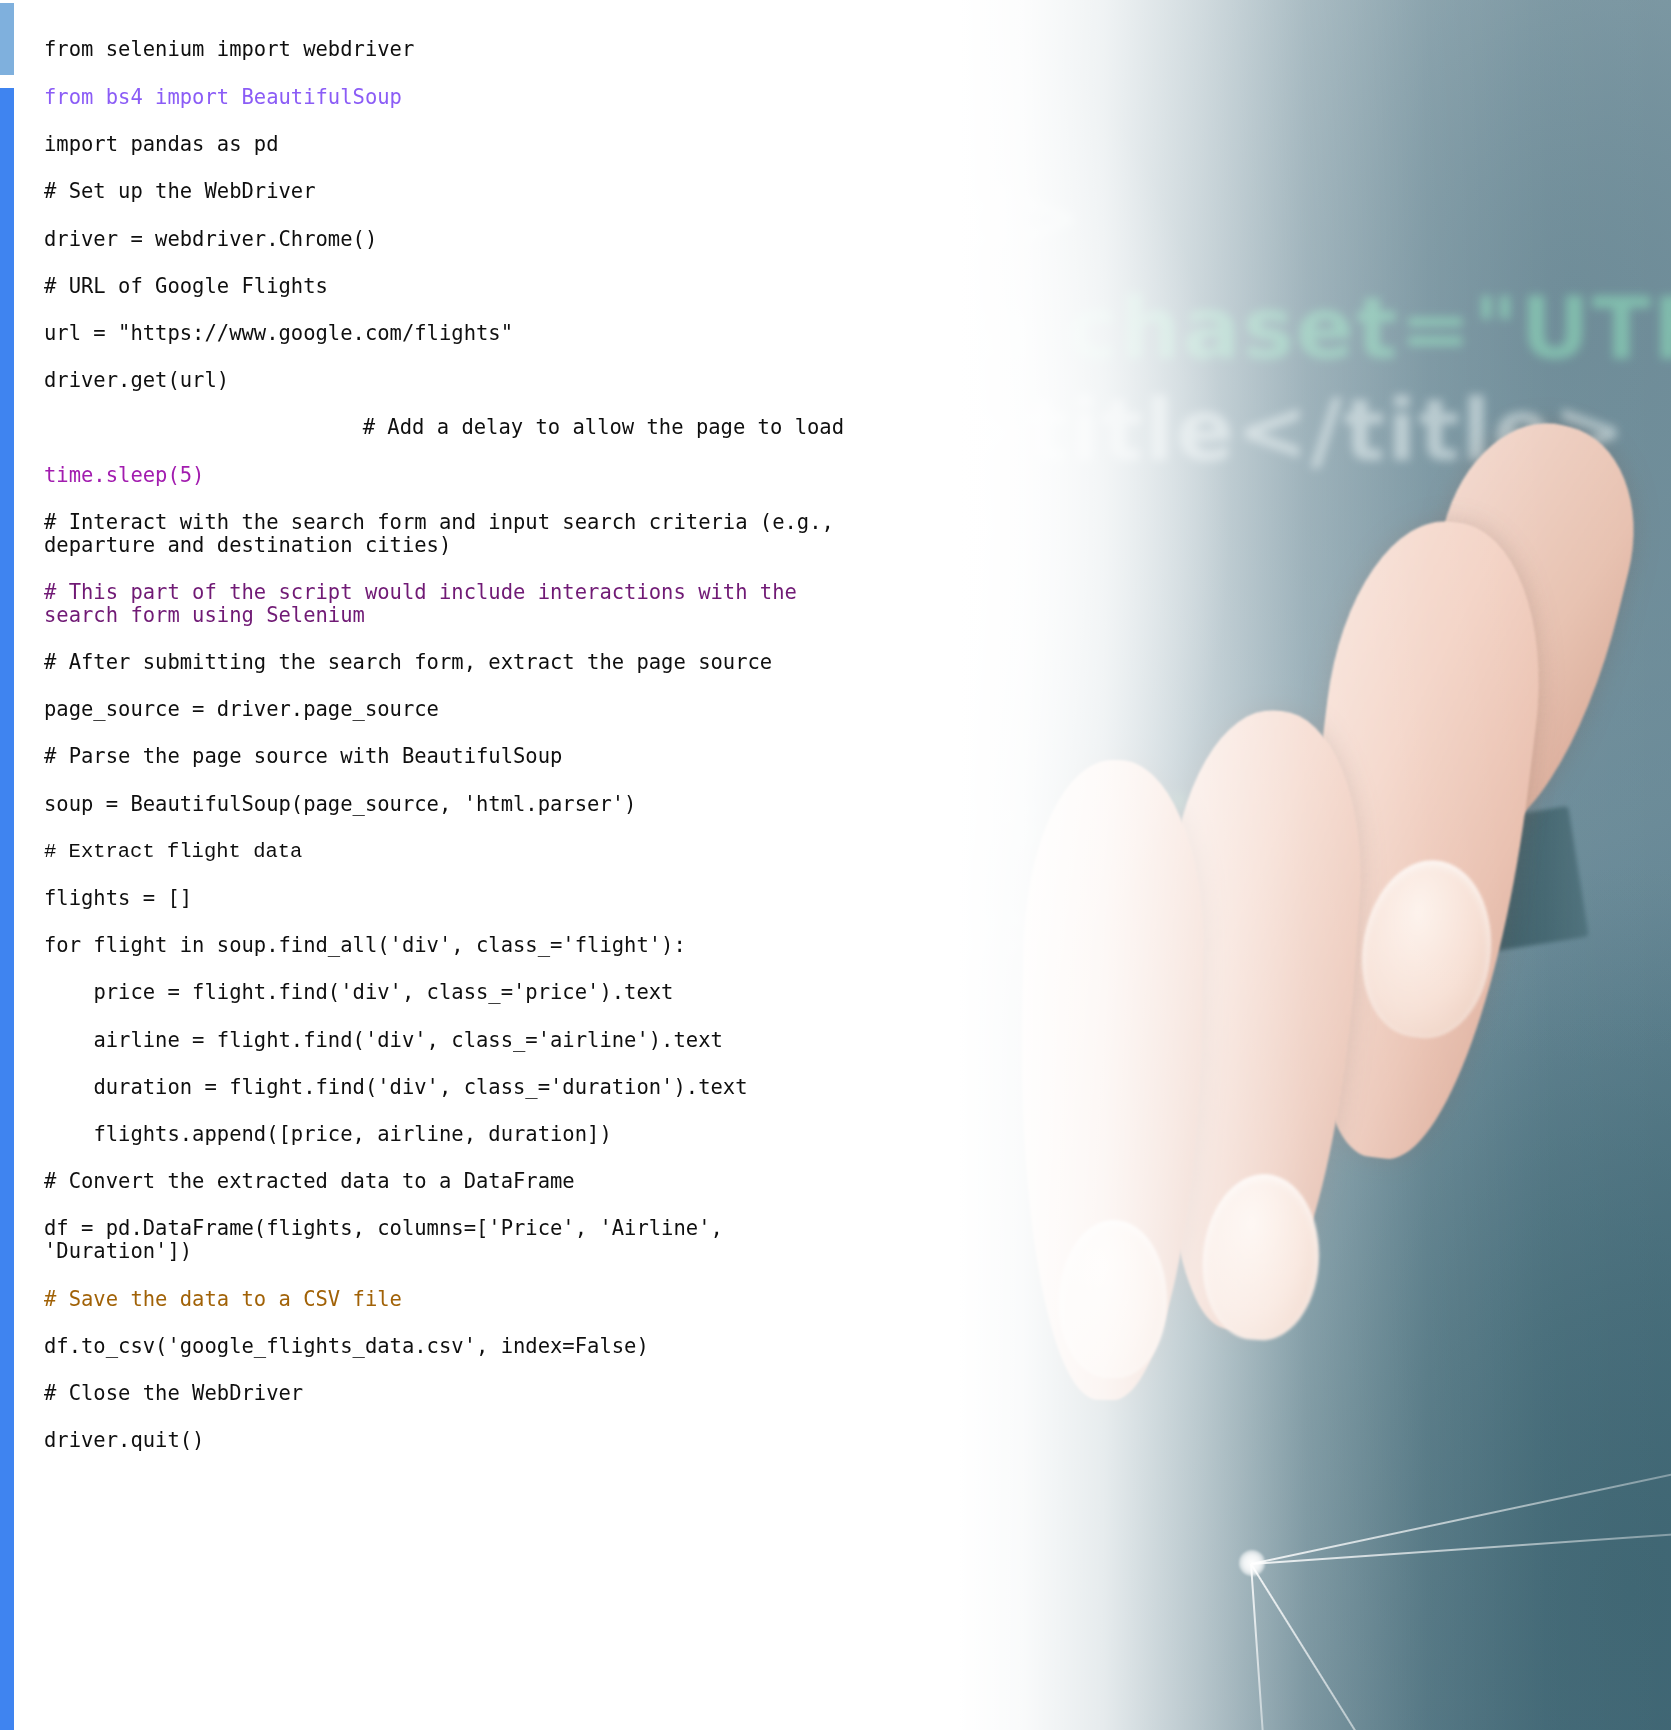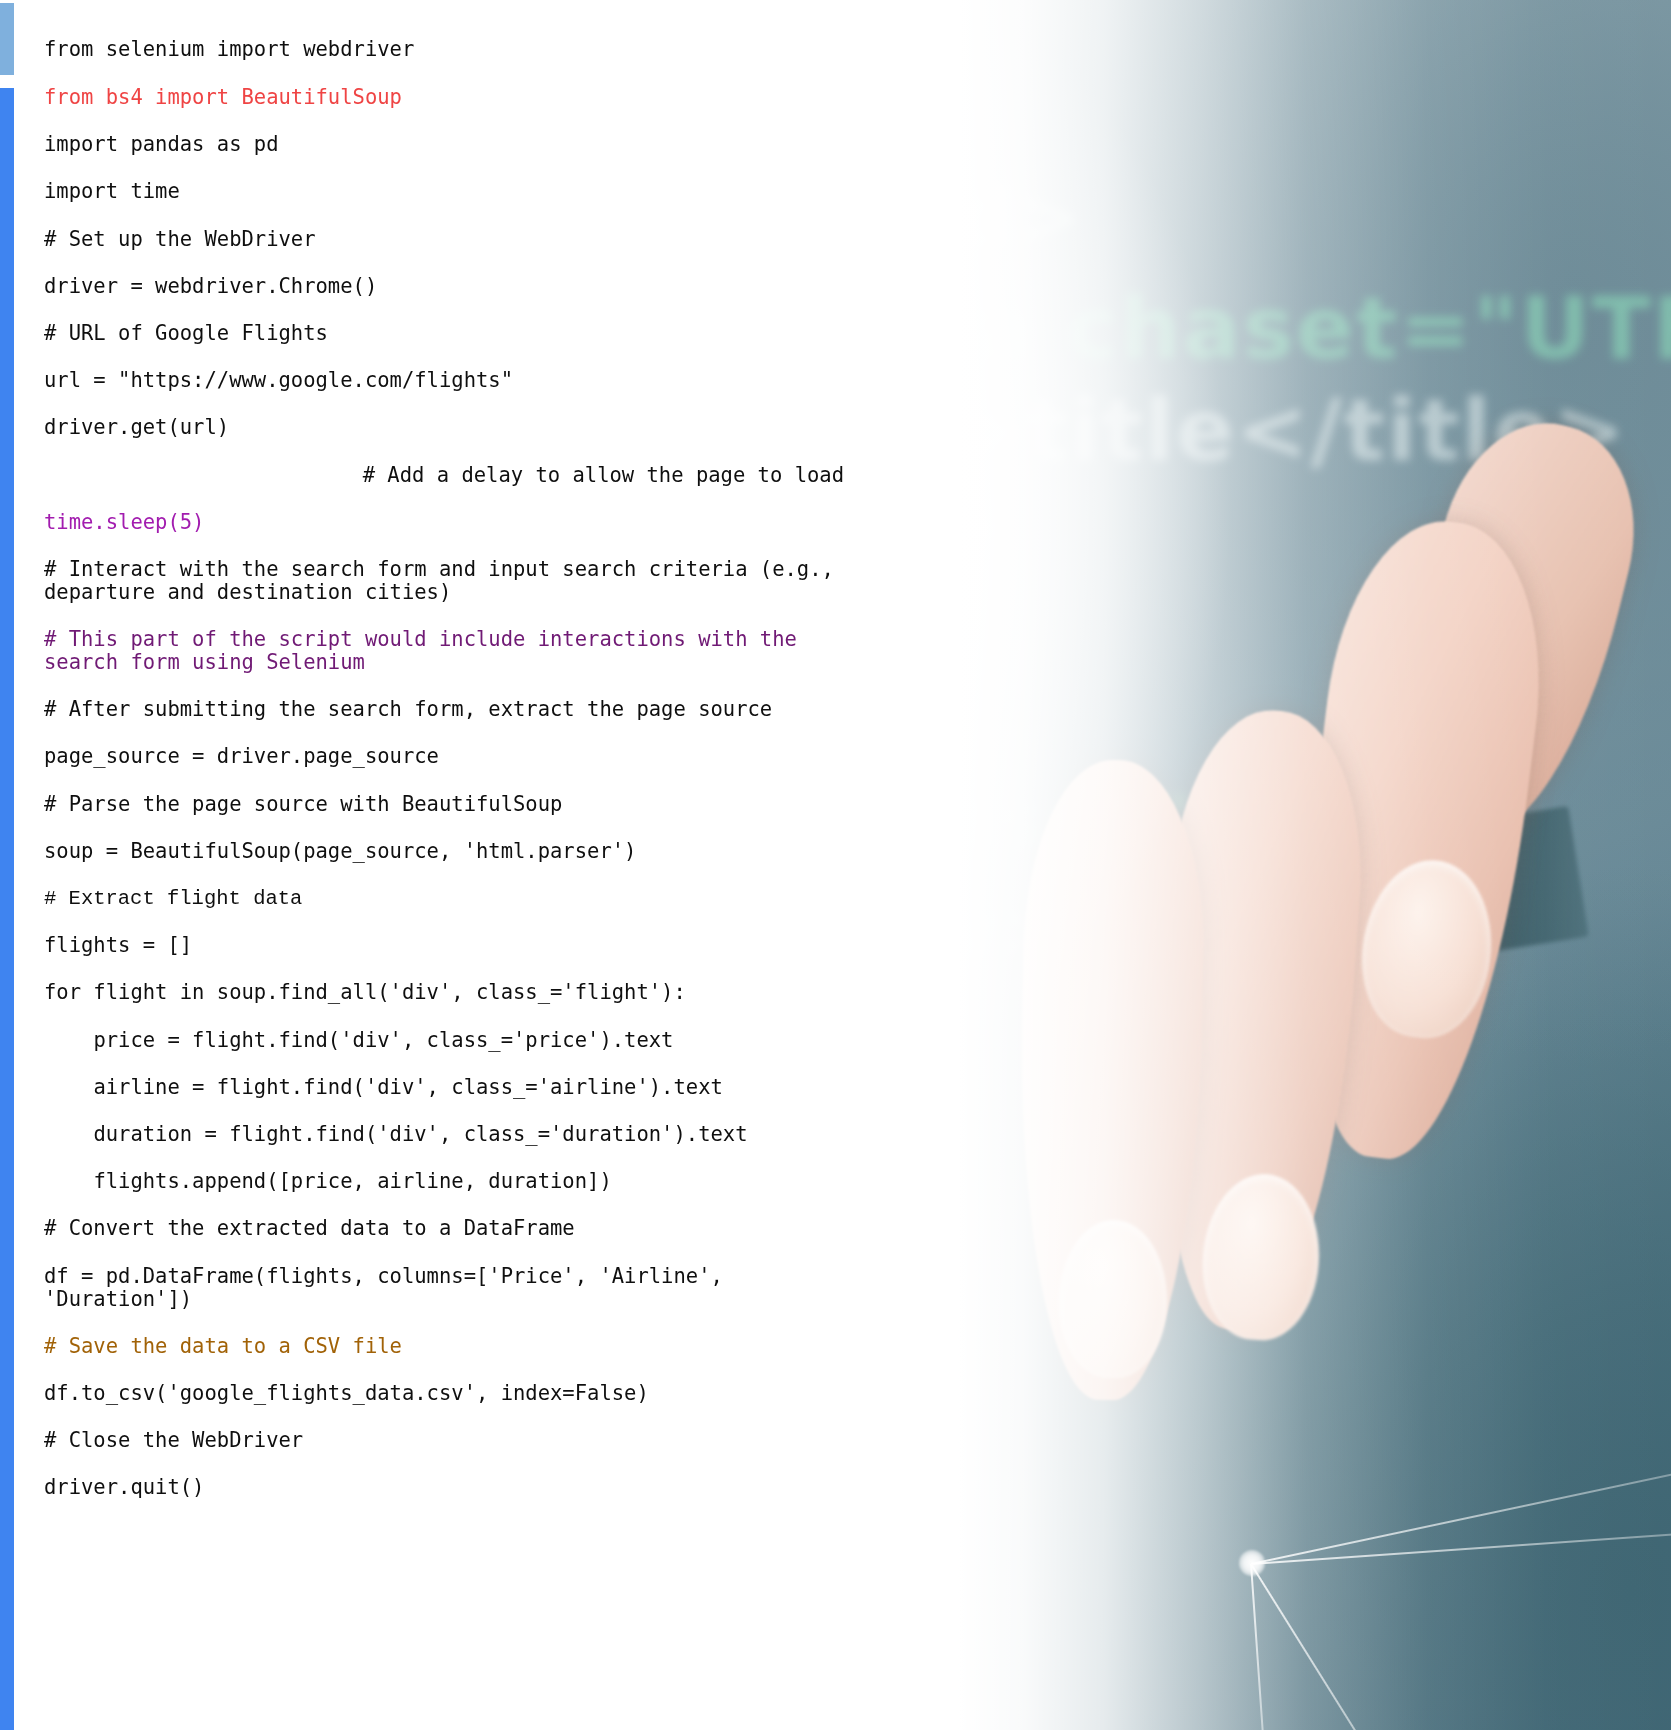--- a/index.html
+++ b/index.html
@@ -207,23 +207,22 @@
 
     <div class="photo-glow"></div>
     <div class="photo-fade"></div>
   </div>
 
   <div class="rail rail-top" style="background: rgb(127, 176, 221);"></div>
   <div class="rail rail-bottom" style="background: rgb(63, 132, 240);"></div>
 
   <div class="code-block">
     <pre class="code-line" style="color: rgb(15, 15, 15);">from selenium import webdriver</pre>
-    <pre class="code-line" style="color: #ef4444; margin-top: 25px;">from bs4 import BeautifulSoup</pre>
+    <pre class="code-line" style="color: #8b5cf6; margin-top: 25px;">from bs4 import BeautifulSoup</pre>
     <pre class="code-line" style="color: rgb(15, 15, 15);">import pandas as pd</pre>
-    <pre class="code-line" style="color: rgb(15, 15, 15);">import time</pre>
     <pre class="code-line" style="color: rgb(15, 15, 15);"># Set up the WebDriver</pre>
     <pre class="code-line" style="color: rgb(15, 15, 15);">driver = webdriver.Chrome()</pre>
     <pre class="code-line" style="color: rgb(15, 15, 15);"># URL of Google Flights</pre>
     <pre class="code-line" style="color: rgb(15, 15, 15);">url = "https://www.google.com/flights"</pre>
     <pre class="code-line" style="color: rgb(15, 15, 15);">driver.get(url)</pre>
     <pre class="code-line" style="color: rgb(15, 15, 15); text-align: right;"># Add a delay to allow the page to load</pre>
     <pre class="code-line" style="color: #a21caf;">time.sleep(5)</pre>
     <pre class="code-line wrapped" style="color: rgb(15, 15, 15);"># Interact with the search form and input search criteria (e.g., departure and destination cities)</pre>
     <pre class="code-line wrapped" style="color: #701a75;"># This part of the script would include interactions with the search form using Selenium</pre>
     <pre class="code-line" style="color: rgb(15, 15, 15);"># After submitting the search form, extract the page source</pre>

